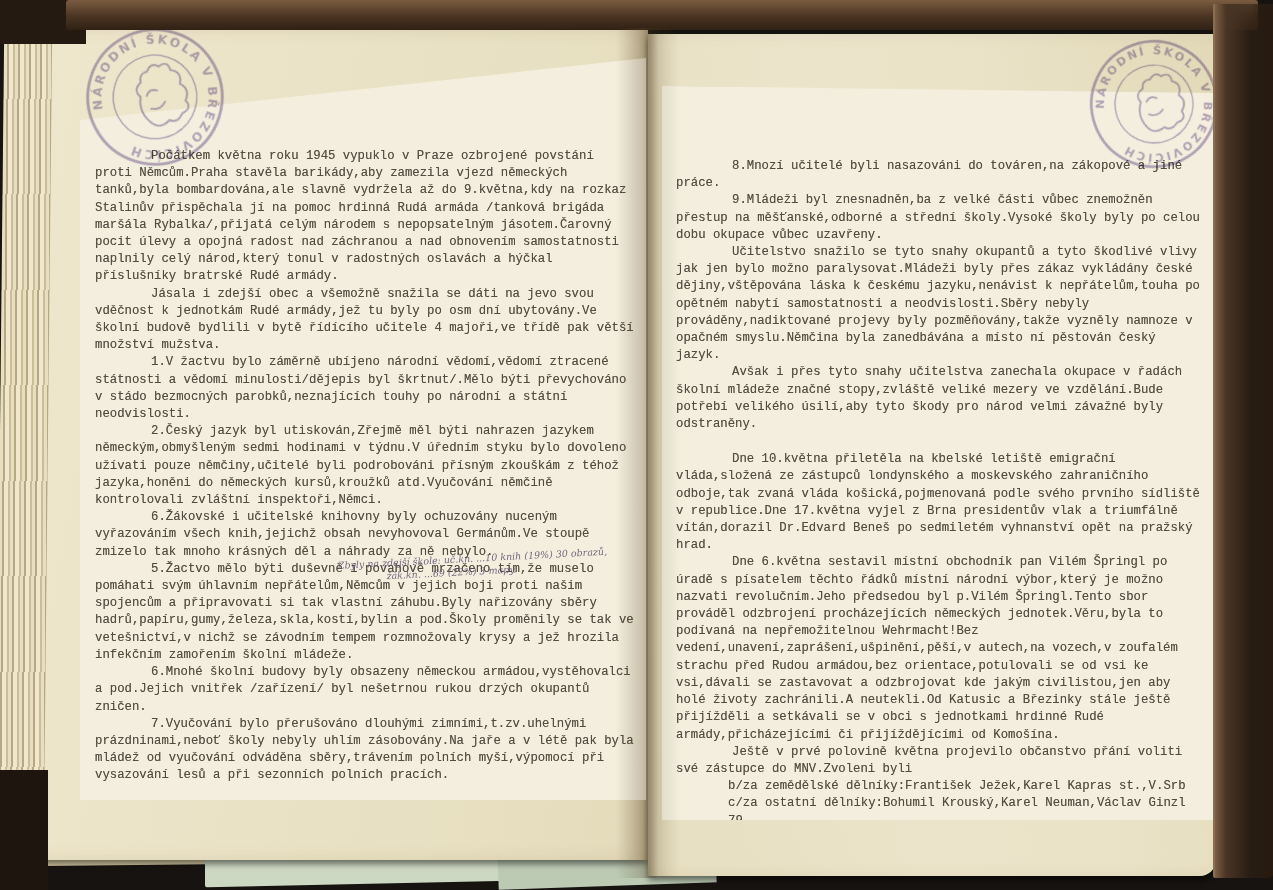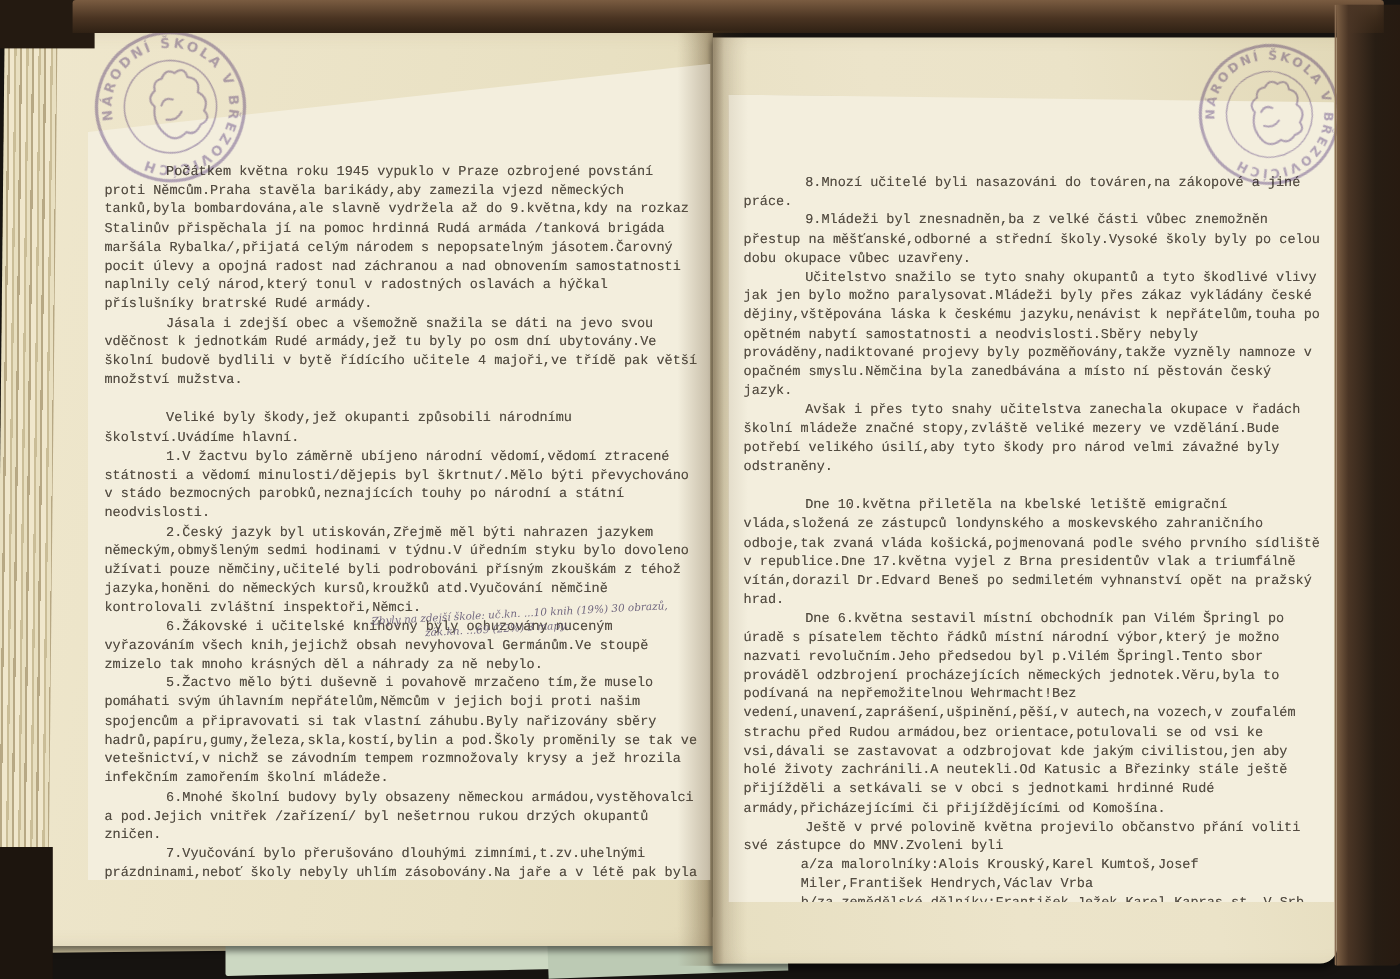--- a/index.html
+++ b/index.html
@@ -85,39 +85,37 @@
 <div class="abs green-insert" id="green-2"></div>
 
 <div class="abs" id="left-page"></div>
 <div class="abs" id="right-page"></div>
 <div class="abs" id="edge-stack"></div>
 
 <div class="abs sheet" id="sheet-left">
   <div class="typed" id="typed-left">
       <p class="ind">Počátkem května roku 1945 vypuklo v Praze ozbrojené povstání proti Němcům.Praha stavěla barikády,aby zamezila vjezd německých tanků,byla bombardována,ale slavně vydržela až do 9.května,kdy na rozkaz Stalinův přispěchala jí na pomoc hrdinná Rudá armáda /tanková brigáda maršála Rybalka/,přijatá celým národem s nepopsatelným jásotem.Čarovný pocit úlevy a opojná radost nad záchranou a nad obnovením samostatnosti naplnily celý národ,který tonul v radostných oslavách a hýčkal příslušníky bratrské Rudé armády.</p>
       <p class="ind">Jásala i zdejší obec a všemožně snažila se dáti na jevo svou vděčnost k jednotkám Rudé armády,jež tu byly po osm dní ubytovány.Ve školní budově bydlili v bytě řídícího učitele 4 majoři,ve třídě pak větší množství mužstva.</p>
-      <p class="ind gap">Veliké byly škody,jež okupanti způsobili národnímu školství.Uvádíme hlavní.</p>
       <p class="ind">1.V žactvu bylo záměrně ubíjeno národní vědomí,vědomí ztracené státnosti a vědomí minulosti/dějepis byl škrtnut/.Mělo býti převychováno v stádo bezmocných parobků,neznajících touhy po národní a státní neodvislosti.</p>
       <p class="ind">2.Český jazyk byl utiskován,Zřejmě měl býti nahrazen jazykem německým,obmyšleným sedmi hodinami v týdnu.V úředním styku bylo dovoleno užívati pouze němčiny,učitelé byli podrobováni přísným zkouškám z téhož jazyka,honěni do německých kursů,kroužků atd.Vyučování němčině kontrolovali zvláštní inspektoři,Němci.</p>
       <p class="ind">6.Žákovské i učitelské knihovny byly ochuzovány nuceným vyřazováním všech knih,jejichž obsah nevyhovoval Germánům.Ve stoupě zmizelo tak mnoho krásných děl a náhrady za ně nebylo.</p>
       <p class="ind">5.Žactvo mělo býti duševně i povahově mrzačeno tím,že muselo pomáhati svým úhlavním nepřátelům,Němcům v jejich boji proti našim spojencům a připravovati si tak vlastní záhubu.Byly nařizovány sběry hadrů,papíru,gumy,železa,skla,kostí,bylin a pod.Školy proměnily se tak ve vetešnictví,v nichž se závodním tempem rozmnožovaly krysy a jež hrozila infekčním zamořením školní mládeže.</p>
       <p class="ind">6.Mnohé školní budovy byly obsazeny německou armádou,vystěhovalci a pod.Jejich vnitřek /zařízení/ byl nešetrnou rukou drzých okupantů zničen.</p>
       <p class="ind">7.Vyučování bylo přerušováno dlouhými zimními,t.zv.uhelnými prázdninami,neboť školy nebyly uhlím zásobovány.Na jaře a v létě pak byla mládež od vyučování odváděna sběry,trávením polních myší,výpomocí při vysazování lesů a při sezonních polních pracích.</p>
     </div>
 </div>
 <div class="abs sheet" id="sheet-right">
   <div class="typed" id="typed-right">
       <p class="ind">8.Mnozí učitelé byli nasazováni do továren,na zákopové a jiné práce.</p>
       <p class="ind">9.Mládeži byl znesnadněn,ba z velké části vůbec znemožněn přestup na měšťanské,odborné a střední školy.Vysoké školy byly po celou dobu okupace vůbec uzavřeny.</p>
       <p class="ind">Učitelstvo snažilo se tyto snahy okupantů a tyto škodlivé vlivy jak jen bylo možno paralysovat.Mládeži byly přes zákaz vykládány české dějiny,vštěpována láska k českému jazyku,nenávist k nepřátelům,touha po opětném nabytí samostatnosti a neodvislosti.Sběry nebyly prováděny,nadiktované projevy byly pozměňovány,takže vyzněly namnoze v opačném smyslu.Němčina byla zanedbávána a místo ní pěstován český jazyk.</p>
       <p class="ind">Avšak i přes tyto snahy učitelstva zanechala okupace v řadách školní mládeže značné stopy,zvláště veliké mezery ve vzdělání.Bude potřebí velikého úsilí,aby tyto škody pro národ velmi závažné byly odstraněny.</p>
       <p class="ind gap">Dne 10.května přiletěla na kbelské letiště emigrační vláda,složená ze zástupců londynského a moskevského zahraničního odboje,tak zvaná vláda košická,pojmenovaná podle svého prvního sídliště v republice.Dne 17.května vyjel z Brna presidentův vlak a triumfálně vítán,dorazil Dr.Edvard Beneš po sedmiletém vyhnanství opět na pražský hrad.</p>
       <p class="ind">Dne 6.května sestavil místní obchodník pan Vilém Špringl po úradě s písatelem těchto řádků místní národní výbor,který je možno nazvati revolučním.Jeho předsedou byl p.Vilém Špringl.Tento sbor prováděl odzbrojení procházejících německých jednotek.Věru,byla to podívaná na nepřemožitelnou Wehrmacht!Bez vedení,unavení,zaprášení,ušpinění,pěší,v autech,na vozech,v zoufalém strachu před Rudou armádou,bez orientace,potulovali se od vsi ke vsi,dávali se zastavovat a odzbrojovat kde jakým civilistou,jen aby holé životy zachránili.A neutekli.Od Katusic a Březinky stále ještě přijížděli a setkávali se v obci s jednotkami hrdinné Rudé armády,přicházejícími či přijíždějícími od Komošína.</p>
       <p class="ind">Ještě v prvé polovině května projevilo občanstvo přání voliti své zástupce do MNV.Zvoleni byli</p>
-      <p class="li">a/za malorolníky:Alois Krouský,Karel Kumtoš,Josef Miler,František Hendrych,Václav Vrba</p>
       <p class="li">b/za zemědělské dělníky:František Ježek,Karel Kapras st.,V.Srb</p>
       <p class="li">c/za ostatní dělníky:Bohumil Krouský,Karel Neuman,Václav Ginzl 79</p>
       <p class="li">d/za živnostníky:Jaroslav Jankovský,František Tröster</p>
       <p class="li">e/za studentstvo,veř.a st.zaměstn.:Karel Šípek a Jos.Tuma čp.73</p>
     </div>
 </div>
 
 <div class="abs stamp" id="stamp-left">
   <svg viewBox="0 0 150 150">
     <defs>

